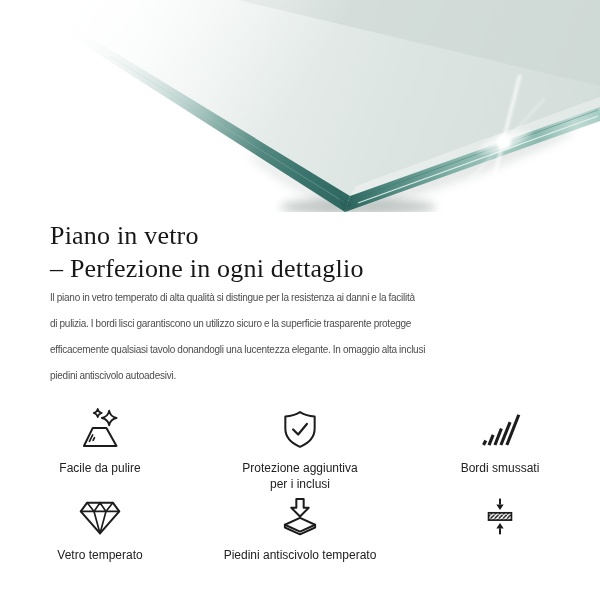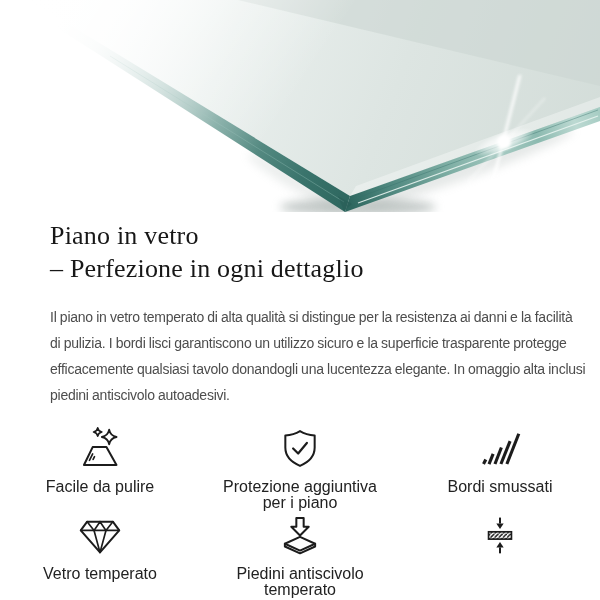--- a/index.html
+++ b/index.html
@@ -3,27 +3,27 @@
 <meta charset="utf-8">
 <style>
   html,body{margin:0;padding:0;background:#ffffff;}
   .page{position:relative;width:600px;height:600px;background:#ffffff;overflow:hidden;
         font-family:"Liberation Sans",sans-serif;}
   .hero{width:600px;height:212px;}
   .content{padding:0 50px;}
   h1{font-family:"Liberation Serif",serif;font-weight:400;font-size:26px;line-height:33px;
      color:#171717;margin:7px 0 0;letter-spacing:.2px;}
   .h-line{display:block;}
-  .para{margin-top:19px;font-size:14px;line-height:26px;color:#4d4d4d;
+  .para{margin-top:0;font-size:10px;line-height:26px;color:#4d4d4d;
         letter-spacing:-0.25px;word-spacing:-0.3px;}
   .pline{white-space:nowrap;}
   .features{margin-top:18px;display:grid;grid-template-columns:repeat(3,1fr);row-gap:2px;}
   .feature{display:flex;flex-direction:column;align-items:center;}
   .ficon{width:44px;height:44px;flex:0 0 auto;}
-  .flabels{margin-top:9px;text-align:center;font-size:16px;line-height:16px;color:#222222;}
+  .flabels{margin-top:9px;text-align:center;font-size:12px;line-height:16px;color:#222222;}
   .flabel{display:block;}
 </style>
 </head>
 <body>
 
 <div class="page">
 
   <div class="hero">
     <svg width="600" height="212" viewBox="0 0 600 212">
       <defs>
@@ -125,21 +125,21 @@
       </div>
     </div>
 
     <div class="feature">
       <svg class="ficon" viewBox="0 0 48 48" fill="none" stroke="#1c1c1c" stroke-width="2.2" stroke-linecap="round" stroke-linejoin="round">
         <path d="M24,5.5 C19.5,8.2 13.6,9.9 8,10.4 L8,23.5 C8,33 14.5,39.5 24,43.5 C33.5,39.5 40,33 40,23.5 L40,10.4 C34.4,9.9 28.5,8.2 24,5.5 Z"></path>
         <path d="M16.5,24.5 L22,30 L31.5,18.5" stroke-width="2.4"></path>
       </svg>
       <div class="flabels">
         <span class="flabel">Protezione aggiuntiva</span>
-        <span class="flabel">per i piano</span>
+        <span class="flabel">per i inclusi</span>
       </div>
     </div>
 
     <div class="feature">
       <svg class="ficon" viewBox="0 0 48 48" fill="none" stroke="#1c1c1c" stroke-width="3.4" stroke-linecap="butt">
         <path d="M6,41.5 L8.5,36.5"></path>
         <path d="M12,41.5 L16.5,30.5"></path>
         <path d="M18.5,41.5 L25.5,23.5"></path>
         <path d="M25,41.5 L35,16.5"></path>
         <path d="M31.5,41.5 L44.5,8.5"></path>

